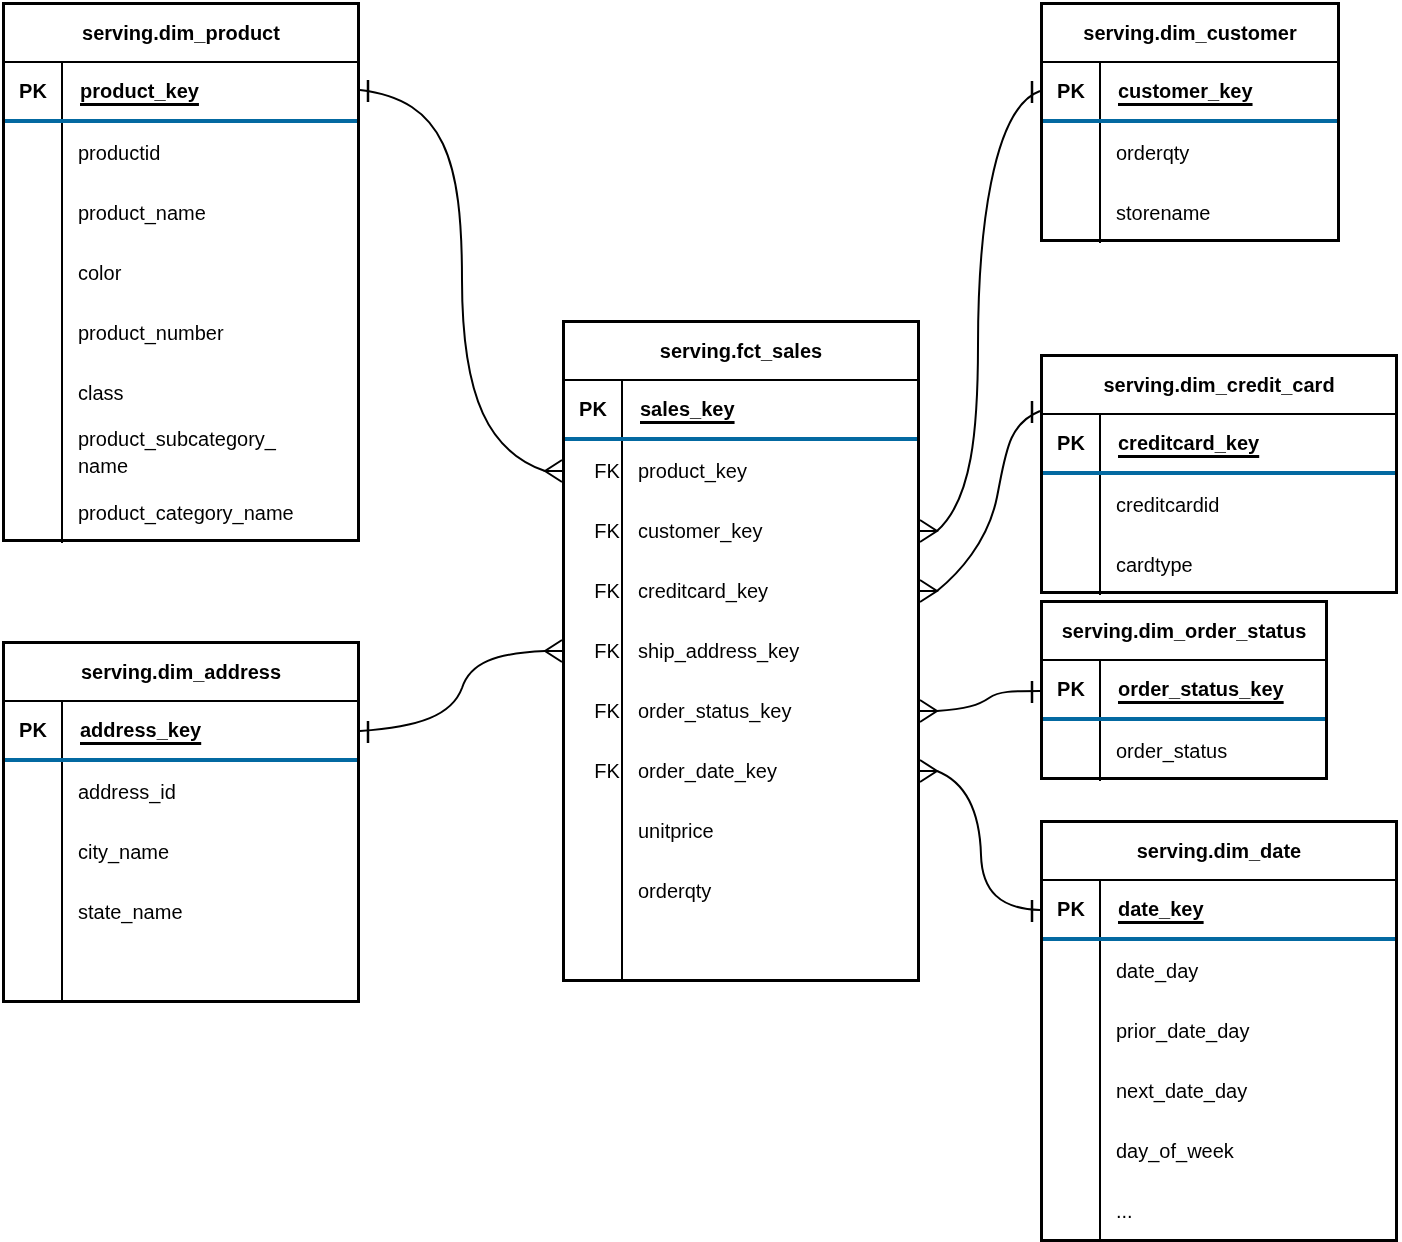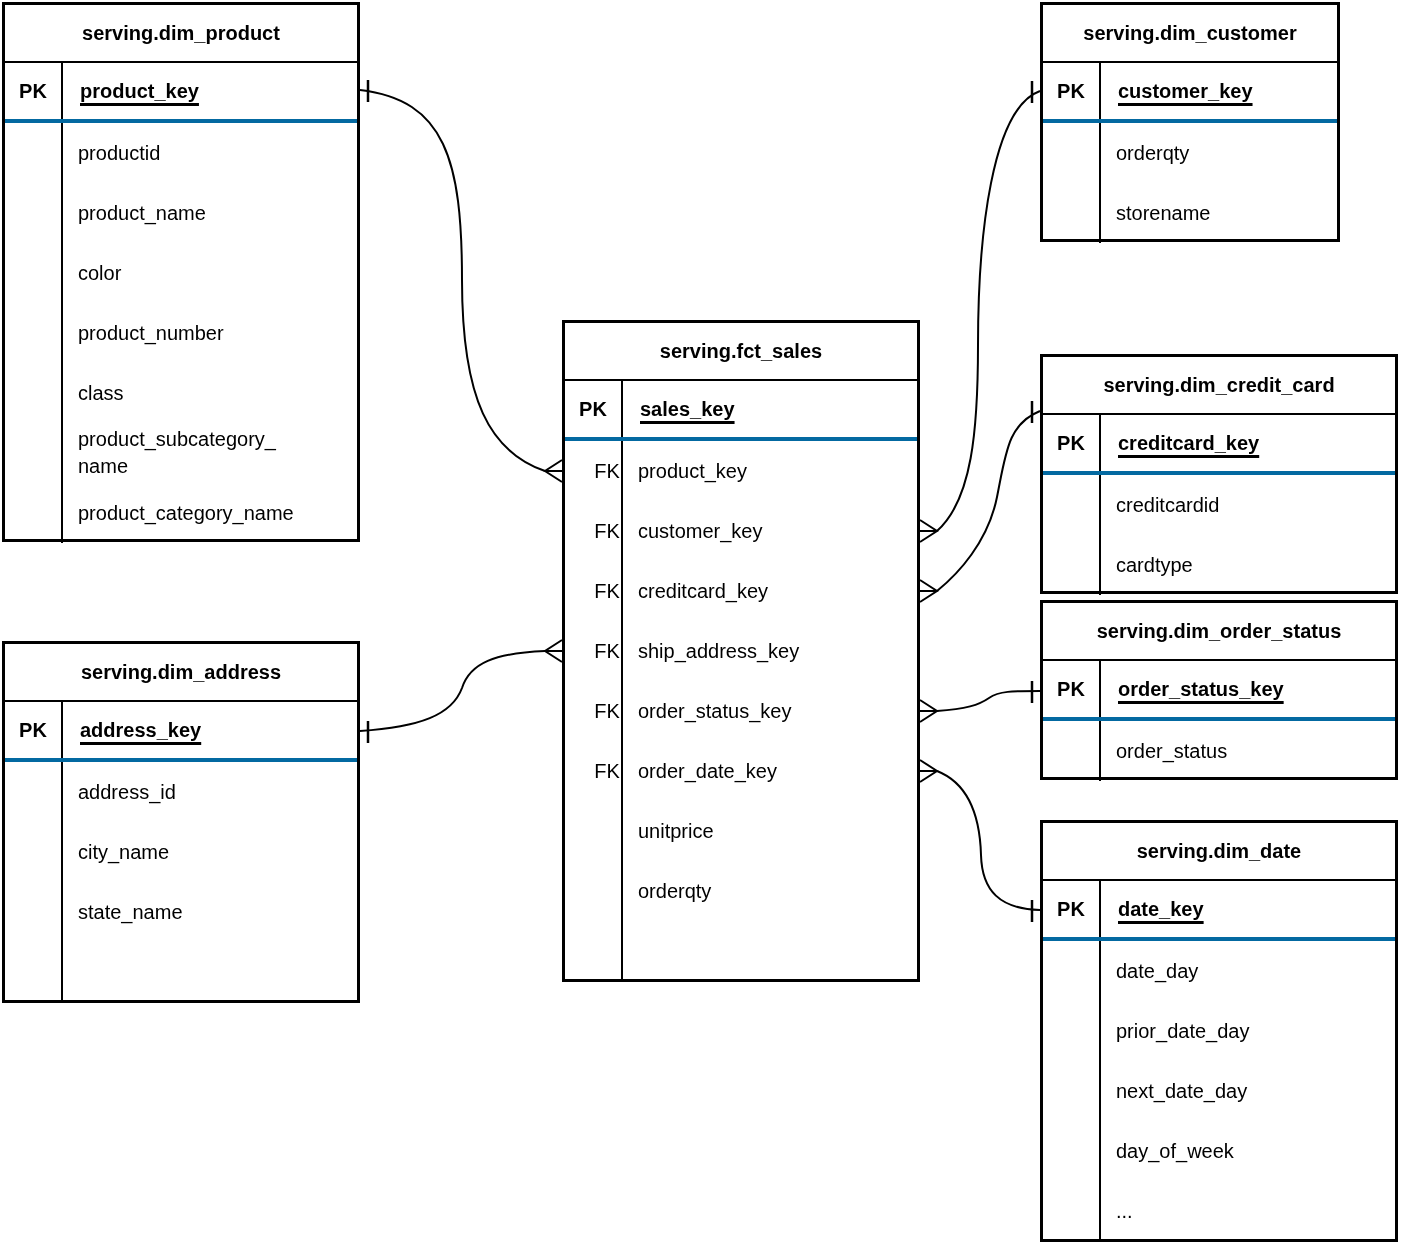--- a/index.html
+++ b/index.html
@@ -229,21 +229,21 @@
         <div class="bcol">
           <div class="bcell"></div>
           <div class="bcell"></div>
         </div>
         <div class="fcol">
           <div class="fld">creditcardid</div>
           <div class="fld">cardtype</div>
         </div>
       </div>
     </div>
-    <div class="tbl" style="left: 1040px; top: 600px; width: 358px; height: 180px;">
+    <div class="tbl" style="left: 1040px; top: 600px; width: 288px; height: 180px;">
       <div class="ttl">serving.dim_order_status</div>
       <div class="pkrow">
         <div class="badge pk">PK</div>
         <div class="pkfld">
           <span>order_status_key</span>
         </div>
       </div>
       <div class="tblbody">
         <div class="bcol">
           <div class="bcell"></div>

